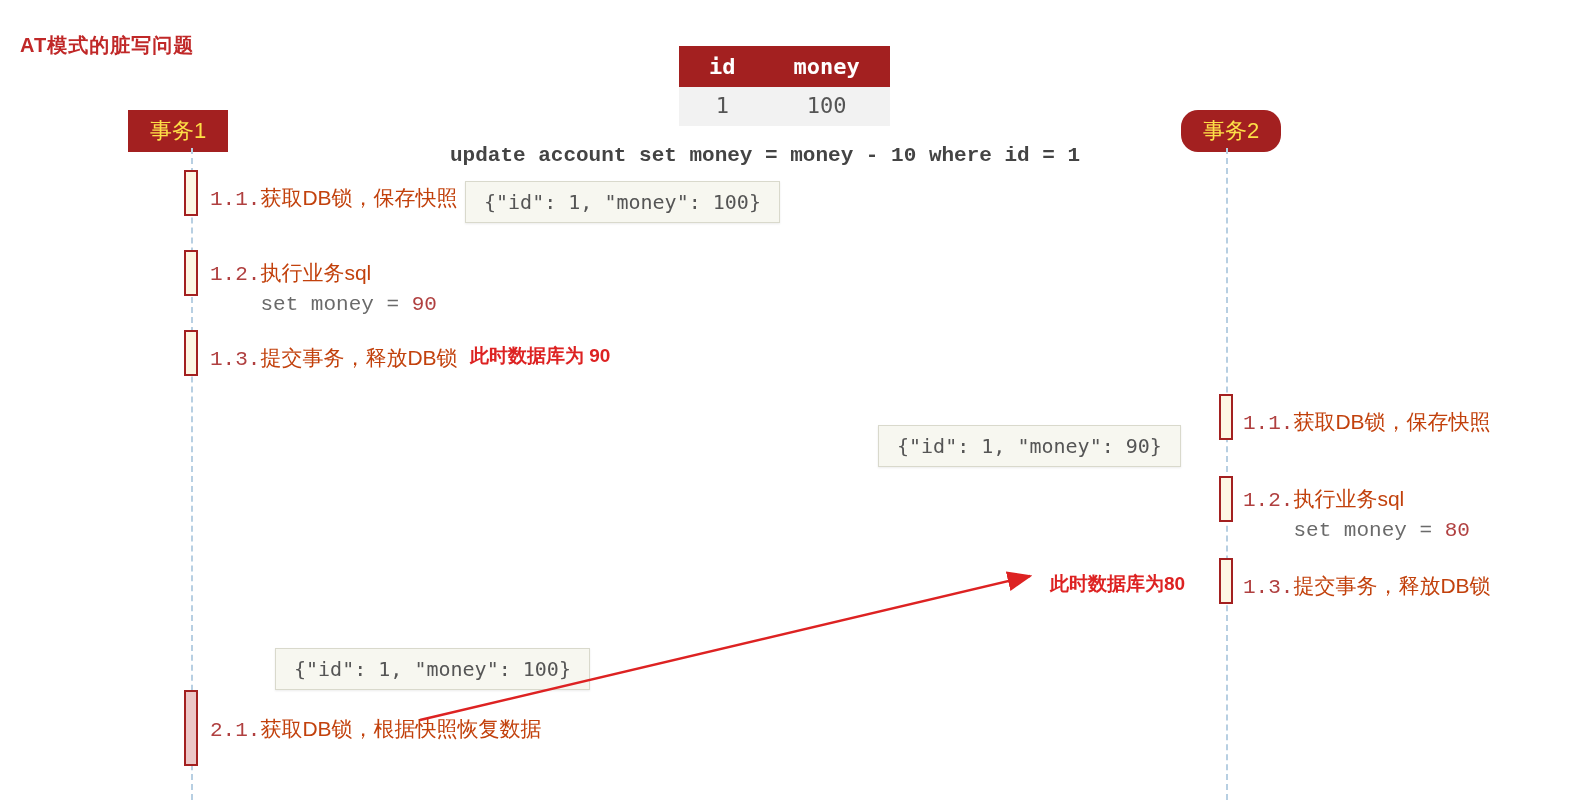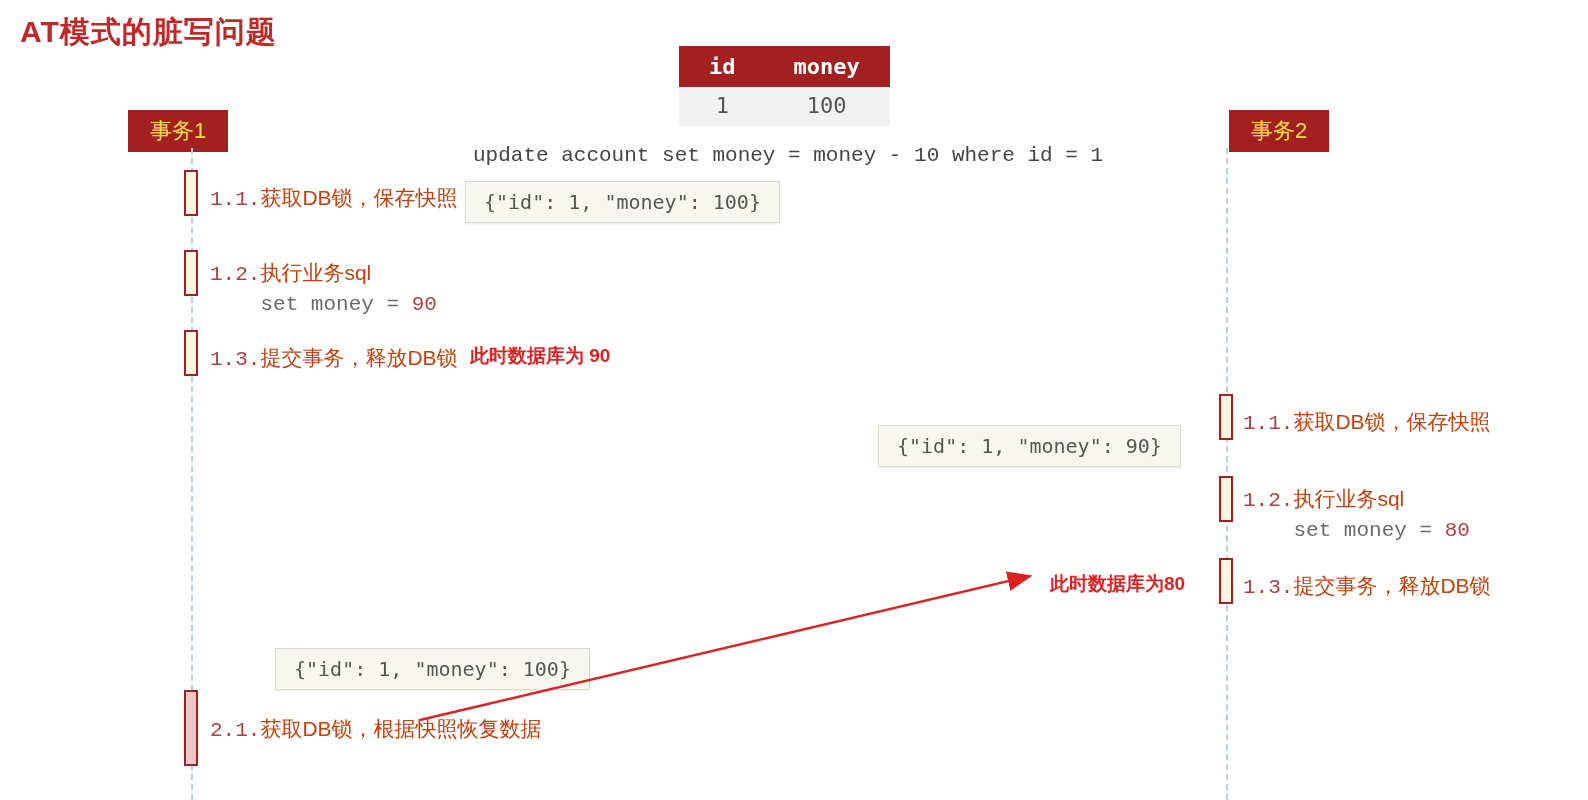--- a/index.html
+++ b/index.html
@@ -8,24 +8,24 @@
     height: 800px;
     background: #ffffff;
     font-family: "Helvetica Neue", Arial, "PingFang SC", "Microsoft YaHei", sans-serif;
     position: relative;
     overflow: hidden;
     color: #333;
   }
   .mono { font-family: "Menlo", "Consolas", "Courier New", monospace; }
   .title {
     position: absolute;
-    left: 20px; top: 12px;
+    left: 20px; top: 32px;
     color: #c02828;
     font-weight: 700;
-    font-size: 30px;
+    font-size: 20px;
     letter-spacing: 1px;
   }
   .table {
     position: absolute;
     border-collapse: collapse;
     font-size: 22px;
   }
   .table th {
     background: #a32020;
     color: #fff;
@@ -114,24 +114,24 @@
     <th>id</th>
     <th>money</th>
   </tr>
   <tr>
     <td>1</td>
     <td>100</td>
   </tr>
 </tbody>
   </table>
 
-<div class="sql mono" style="left:473px; top:144px;">update account set money = money - 10 where id = 1</div>
+<div class="sql mono" style="left:450px; top:144px;font-weight:bold;">update account set money = money - 10 where id = 1</div>
 
 <div class="tx-label" style="left:128px; top:110px;">事务1</div>
-<div class="tx-label" style="left:1229px; top:110px;">事务2</div>
+<div class="tx-label" style="left:1181px; top:110px;border-radius:17px;">事务2</div>
 
 <div class="lifeline" style="left:191px; top:148px; height:652px;"></div>
 <div class="lifeline" style="left:1226px; top:148px; height:652px;"></div>
 
 <div class="act" style="left:184px; top:170px; height:46px;"></div>
 <div class="act" style="left:184px; top:250px; height:46px;"></div>
 <div class="act" style="left:184px; top:330px; height:46px;"></div>
 <div class="act red-fill" style="left:184px; top:690px; height:76px;"></div>
 
 <div class="act" style="left:1219px; top:394px; height:46px;"></div>

